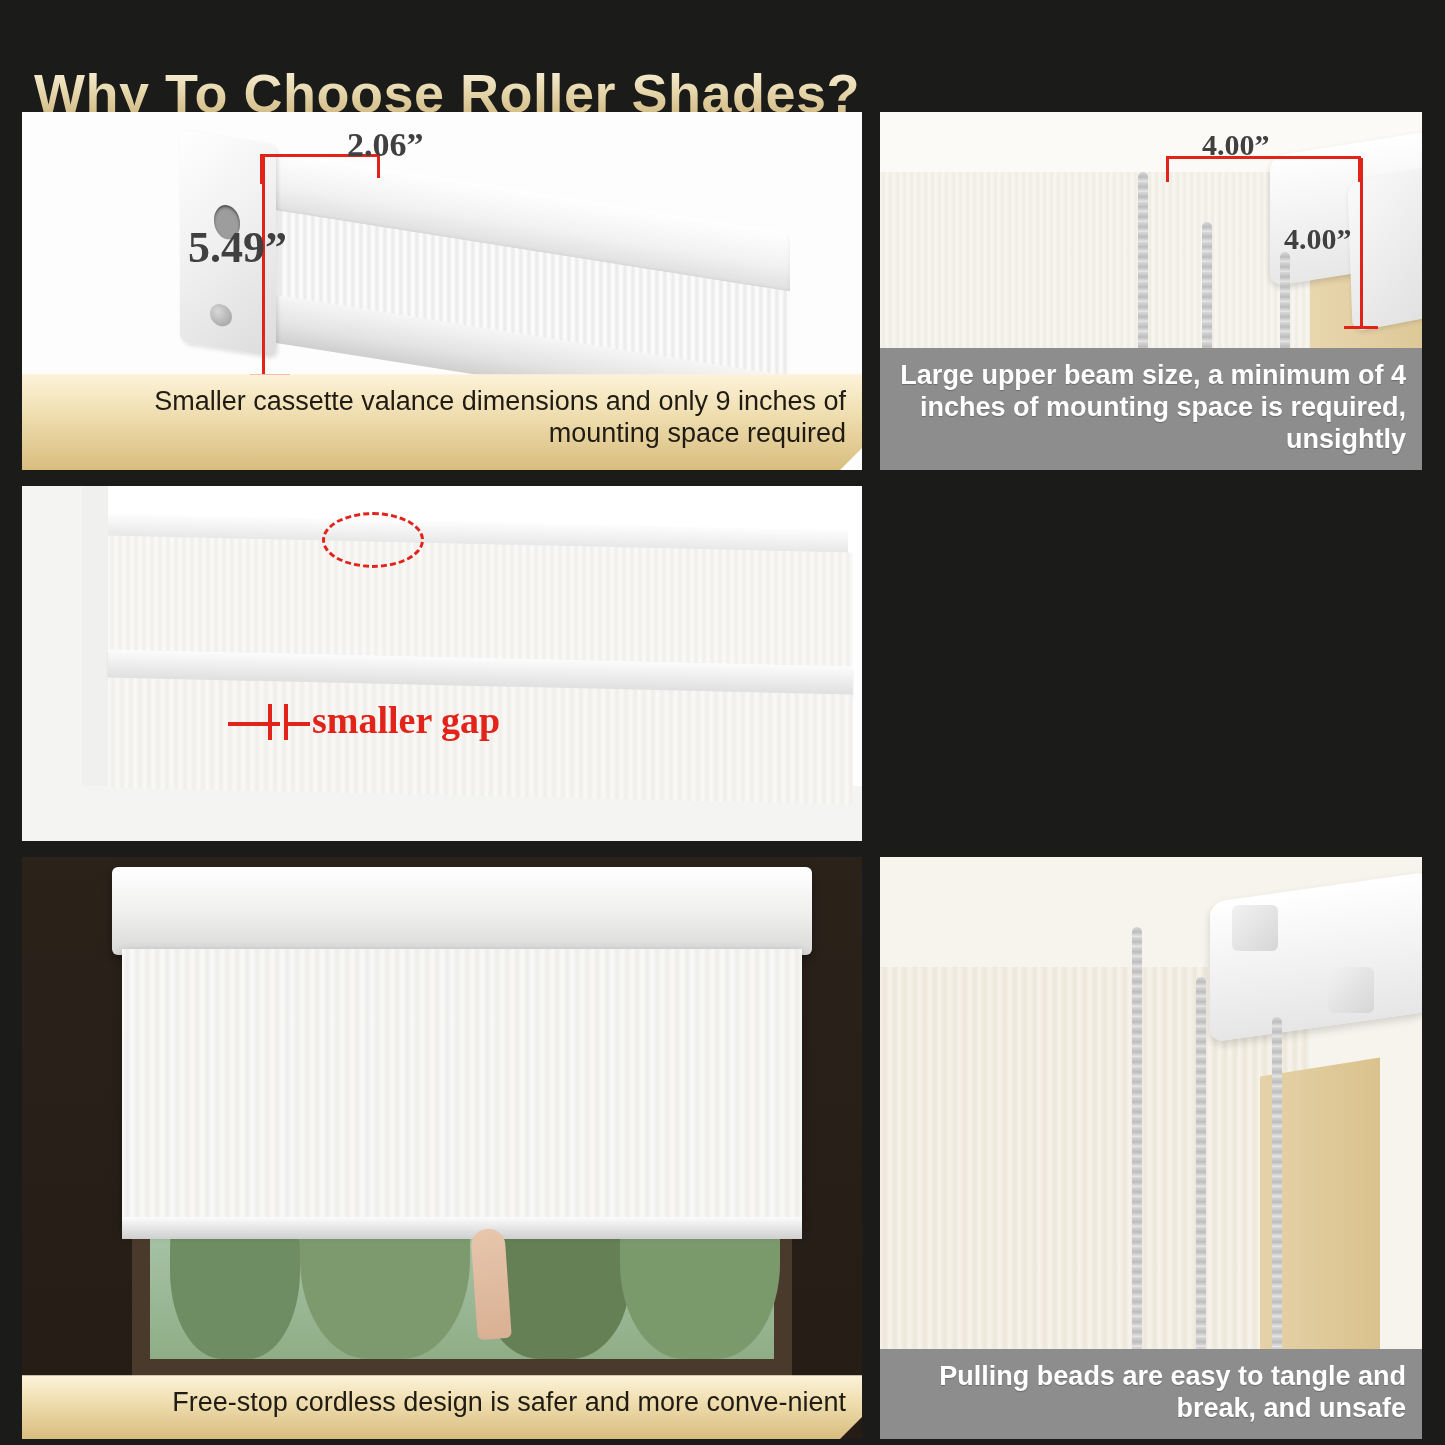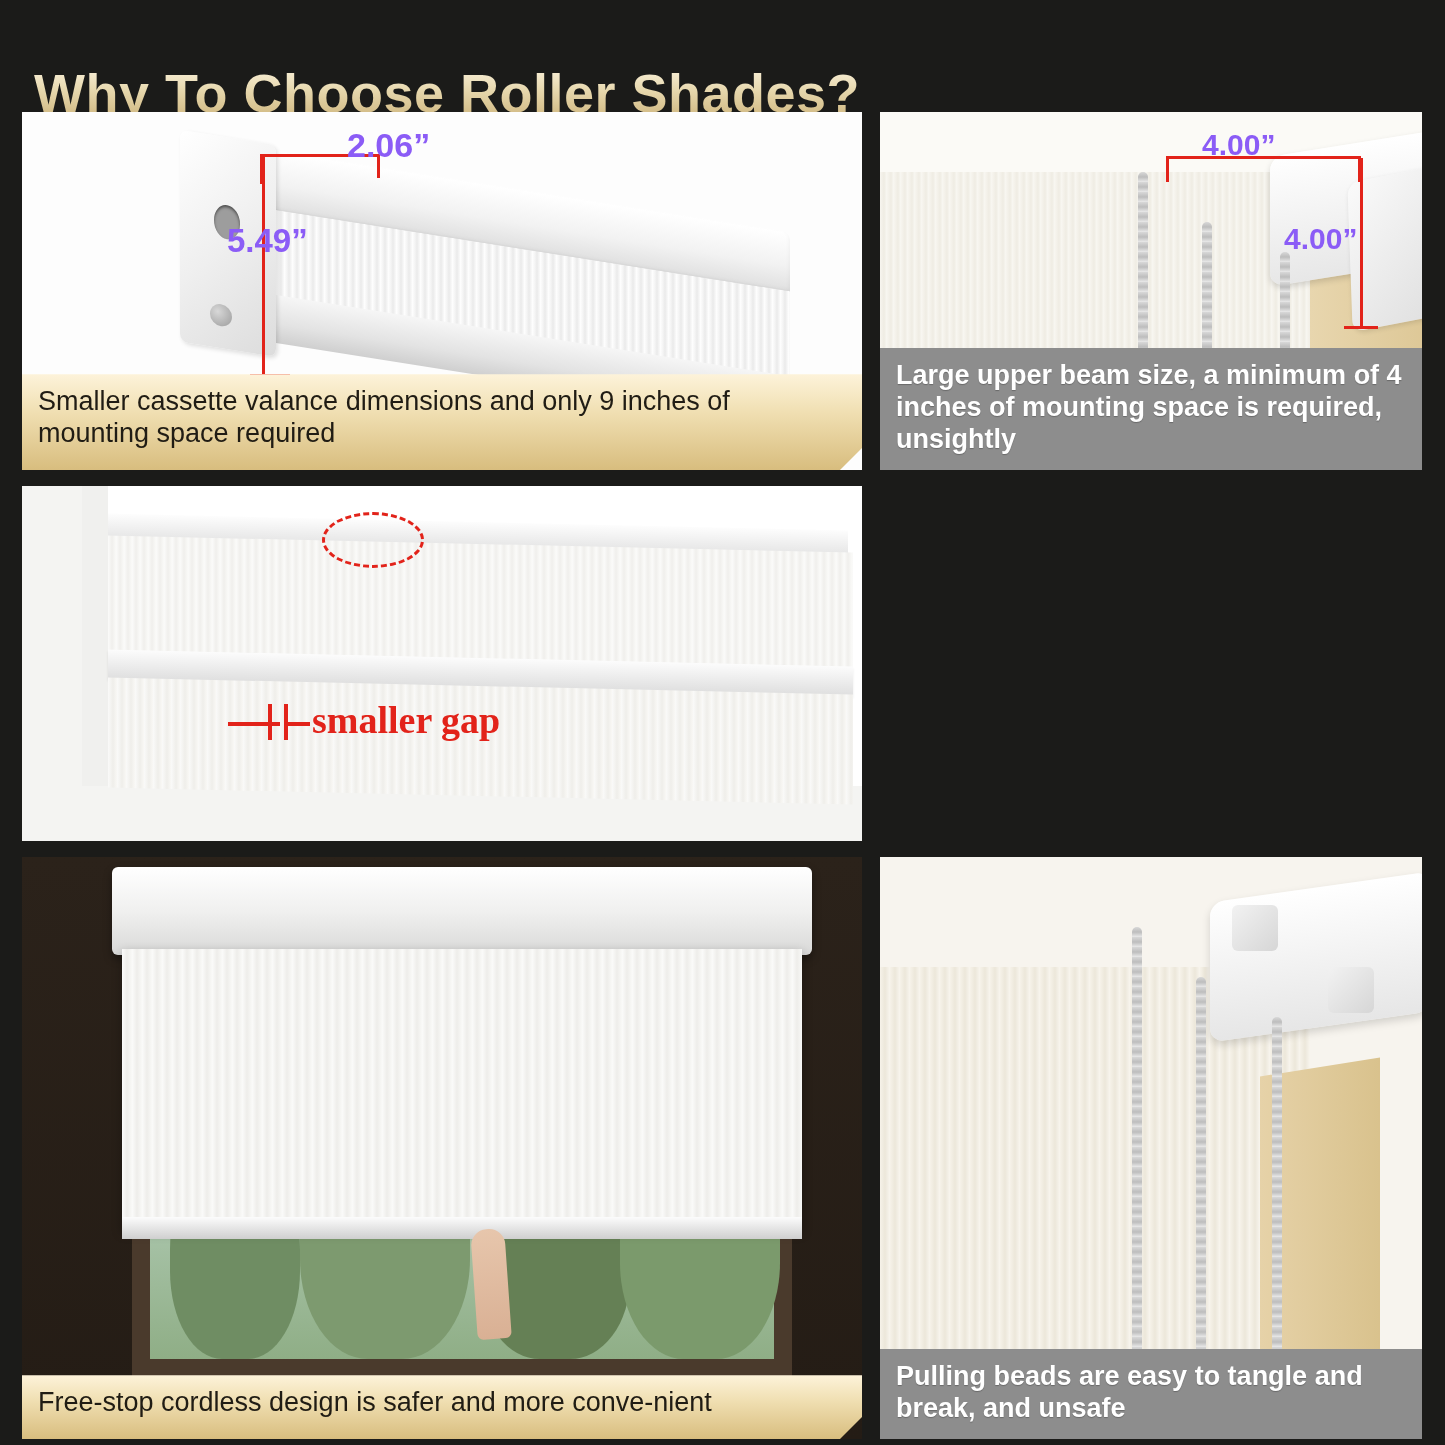--- a/index.html
+++ b/index.html
@@ -13,20 +13,21 @@
     overflow: hidden;
     font-family: "Liberation Sans", sans-serif;
     background: #1b1b19;
   }
   .page {
     position: relative;
     width: 1445px;
     height: 1184px;
     background: #1b1b19;
     box-sizing: border-box;
+    text-align: right;
   }
 
   
   .title {
     position: absolute;
     left: 34px;
     top: 26px;
     font-size: 54px;
     font-weight: bold;
     letter-spacing: 0.5px;
@@ -95,23 +96,23 @@
 
   
   .cut-br {
     clip-path: polygon(0 0, 100% 0, 100% calc(100% - 22px), calc(100% - 22px) 100%, 0 100%);
   }
 
   
   .dim-line { position: absolute; background: #e2231a; }
   .dim-text {
     position: absolute;
-    color: #8b5cf6;
+    color: #404040;
     font-weight: bold;
-    font-family: Liberation Sans, sans-serif;
+    font-family: Liberation Serif, serif;
     white-space: nowrap;
   }
 
   
   .c1-bg { position:absolute; inset:0; background:#fdfdfd; }
   .valance {
     position: absolute;
     left: 158px; top: 72px;
     width: 610px; height: 215px;
     transform: skewY(9deg);
@@ -329,21 +330,21 @@
             <div class="val-screw2"></div>
           </div>
 
           <div class="dim-line" style="left:238px; top:42px; width:3px; height:30px;"></div>
           <div class="dim-line" style="left:238px; top:42px; width:120px; height:3px;"></div>
           <div class="dim-line" style="left:355px; top:42px; width:3px; height:24px;"></div>
           <div class="dim-text" style="left:325px; top:14px; font-size:34px;">2.06”</div>
 
           <div class="dim-line" style="left:240px; top:44px; width:3px; height:220px;"></div>
           <div class="dim-line" style="left:228px; top:262px; width:40px; height:3px;"></div>
-          <div class="dim-text" style="left:166px; top:110px; font-size:33px;margin-left:39px;">5.49”</div>
+          <div class="dim-text" style="left:166px; top:110px; font-size:44px;">5.49”</div>
         </div>
         <div class="caption gold cut-br bigpad">Smaller cassette valance dimensions and only 9 inches of mounting space required</div>
       </div>
 
       <div class="card right">
         <div class="photo">
           <div class="c2-bg"></div>
           <div class="c2-fabric-white"></div>
           <div class="c2-fabric-beige"></div>
           <div class="c2-beam"></div>

